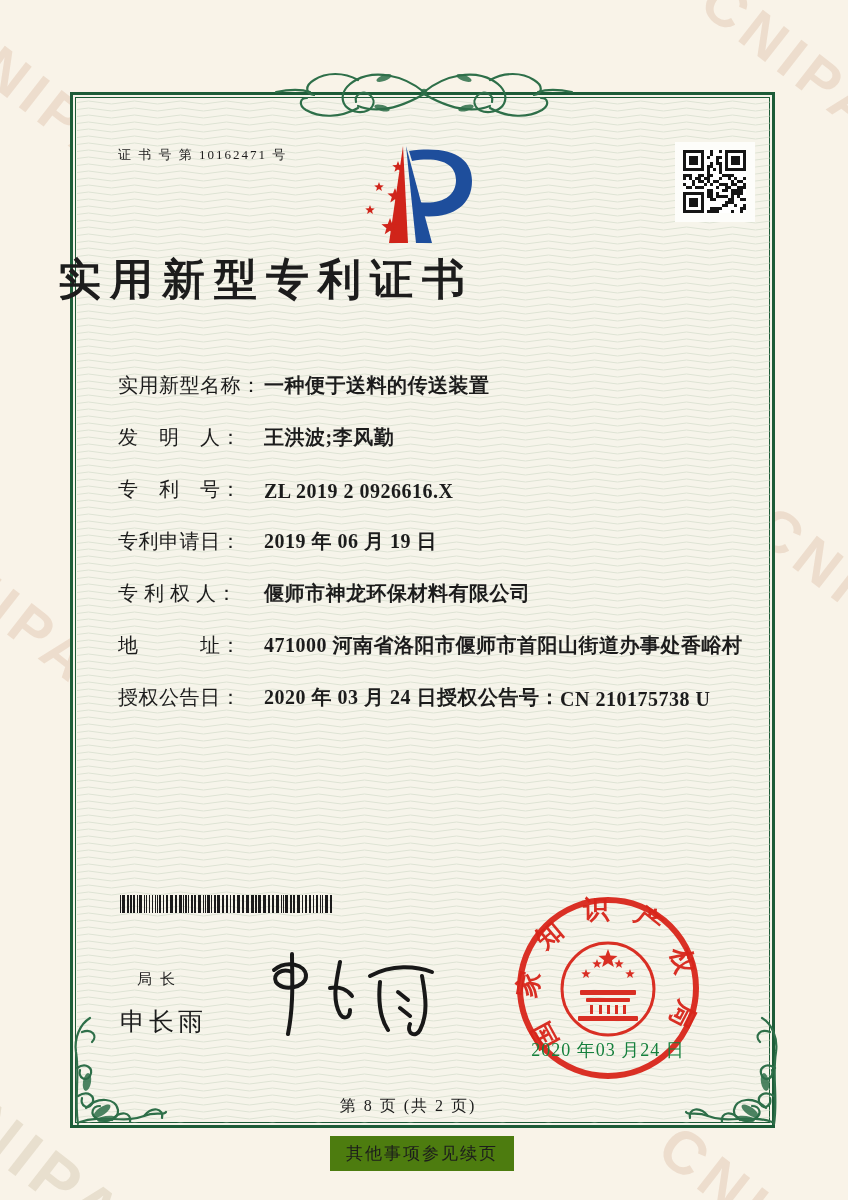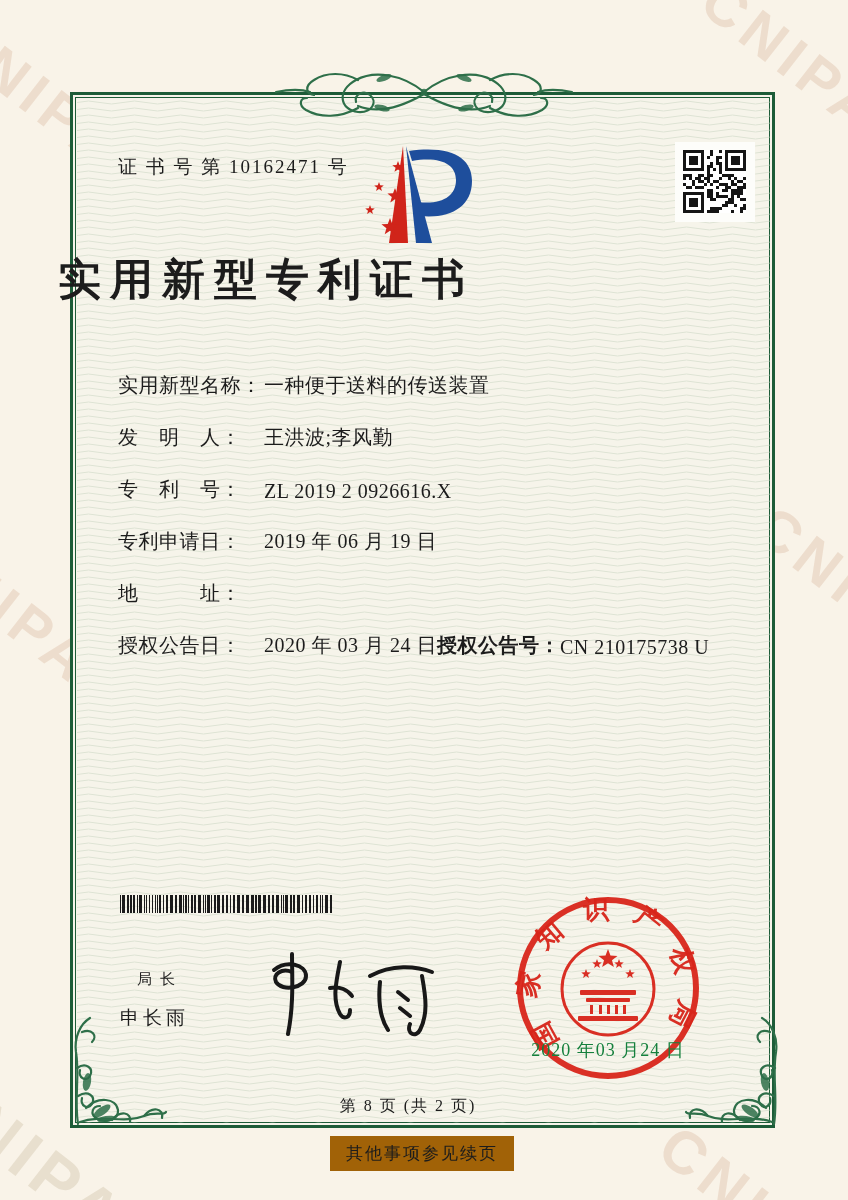--- a/index.html
+++ b/index.html
@@ -30,46 +30,46 @@
     border:3px solid var(--green,#1d5c38);
     background:#f6f4ea;z-index:2;box-sizing:border-box;position:absolute;
   }
   .frame-inner{
     position:absolute;left:2px;top:2px;right:2px;bottom:2px;
     border:1px solid var(--green,#1d5c38);
   }
   .waves{position:absolute;left:4px;top:4px;z-index:0;}
   
   .content{position:absolute;left:0;top:0;width:848px;height:1200px;z-index:3;}
-  .certnum{left:118px;top:154px;font-size:19px;letter-spacing:2px;}
+  .certnum{left:118px;top:146px;font-size:13px;letter-spacing:2px;}
   .logo{left:356px;top:143px;}
   .qrbox{left:675px;top:142px;width:80px;height:80px;background:#fdfdfa;}
   .qrbox svg{margin:8px;display:block;}
   .title{
     left:58px;top:251px;width:733px;text-align:left;
     font-size:43px;font-weight:bold;letter-spacing:9px;
   }
   .fields{left:118px;top:347px;width:640px;}
   .frow{display:flex;height:52px;align-items:flex-end;font-size:20px;}
   .flabel{flex:0 0 146px;white-space:pre;letter-spacing:.5px;}
   .flabel.l2{flex:0 0 115px;font-weight:bold;}
-  .fvalue{white-space:pre;letter-spacing:.5px;}
+  .fvalue{white-space:pre;letter-spacing:.5px;font-weight:bold;}
   .fvalue.w1{flex:0 0 173px;}
   .paras{left:118px;top:693px;width:614px;font-size:19px;line-height:35px;
          text-align:justify;letter-spacing:.4px;}
   .paras p{margin:0;text-indent:2.1em;}
   .barcode{left:120px;top:895px;width:216px;height:18px;}
   .sigtitle{left:137px;top:970px;font-size:15px;letter-spacing:8px;}
-  .signame{left:120px;top:1005px;font-size:19px;letter-spacing:4px;}
+  .signame{left:120px;top:1005px;font-size:25px;letter-spacing:4px;}
   .sigsvg{left:252px;top:948px;}
   .seal{left:506px;top:886px;width:204px;height:204px;}
   .sealdate{left:518px;top:1038px;width:180px;text-align:center;font-size:18px;color:#15803d;letter-spacing:1px;}
   .pageinfo{left:58px;top:1096px;width:700px;text-align:center;font-size:16px;letter-spacing:2px;}
   .bottomnote{
-    left:330px;top:1136px;width:156px;background:#a16207;
+    left:330px;top:1136px;width:156px;background:#4d7c0f;
     text-align:center;font-size:17px;padding:6px 14px;letter-spacing:2px;
   }
   .ornament{z-index:4;position:absolute;}
   .orn-stroke{stroke:var(--orn,#2e6f49);fill:none;stroke-width:2.2;stroke-linecap:round;}
   .orn-fill{fill:var(--orn,#2e6f49);opacity:.85;}
   .seal-red{fill:var(--red,#d8251a);}
   .seal-stroke{stroke:var(--red,#d8251a);fill:none;}
   .logo-red{fill:var(--lred,#d0241a);}
   .logo-blue{fill:var(--lblue,#1e4e9c);}
   .sig-stroke{stroke:#181818;fill:none;stroke-width:4;stroke-linecap:round;stroke-linejoin:round;}
@@ -290,21 +290,26 @@
       </div>
       <div class="frow">
         <span class="flabel">专　利　号：</span>
         <span class="fvalue">ZL 2019 2 0926616.X</span>
       </div>
       <div class="frow">
         <span class="flabel">专利申请日：</span>
         <span class="fvalue">2019 年 06 月 19 日</span>
       </div>
       <div class="frow">
+        <span class="flabel">专 利 权 人：</span>
+        <span class="fvalue">偃师市神龙环保材料有限公司</span>
+      </div>
+      <div class="frow">
         <span class="flabel">地　　　址：</span>
+        <span class="fvalue">471000 河南省洛阳市偃师市首阳山街道办事处香峪村</span>
       </div>
       <div class="frow">
         <span class="flabel">授权公告日：</span>
         <span class="fvalue w1">2020 年 03 月 24 日</span>
         <span class="flabel l2">授权公告号：</span>
         <span class="fvalue">CN 210175738 U</span>
       </div>
     </div>
 
   <div class="abs paras">

